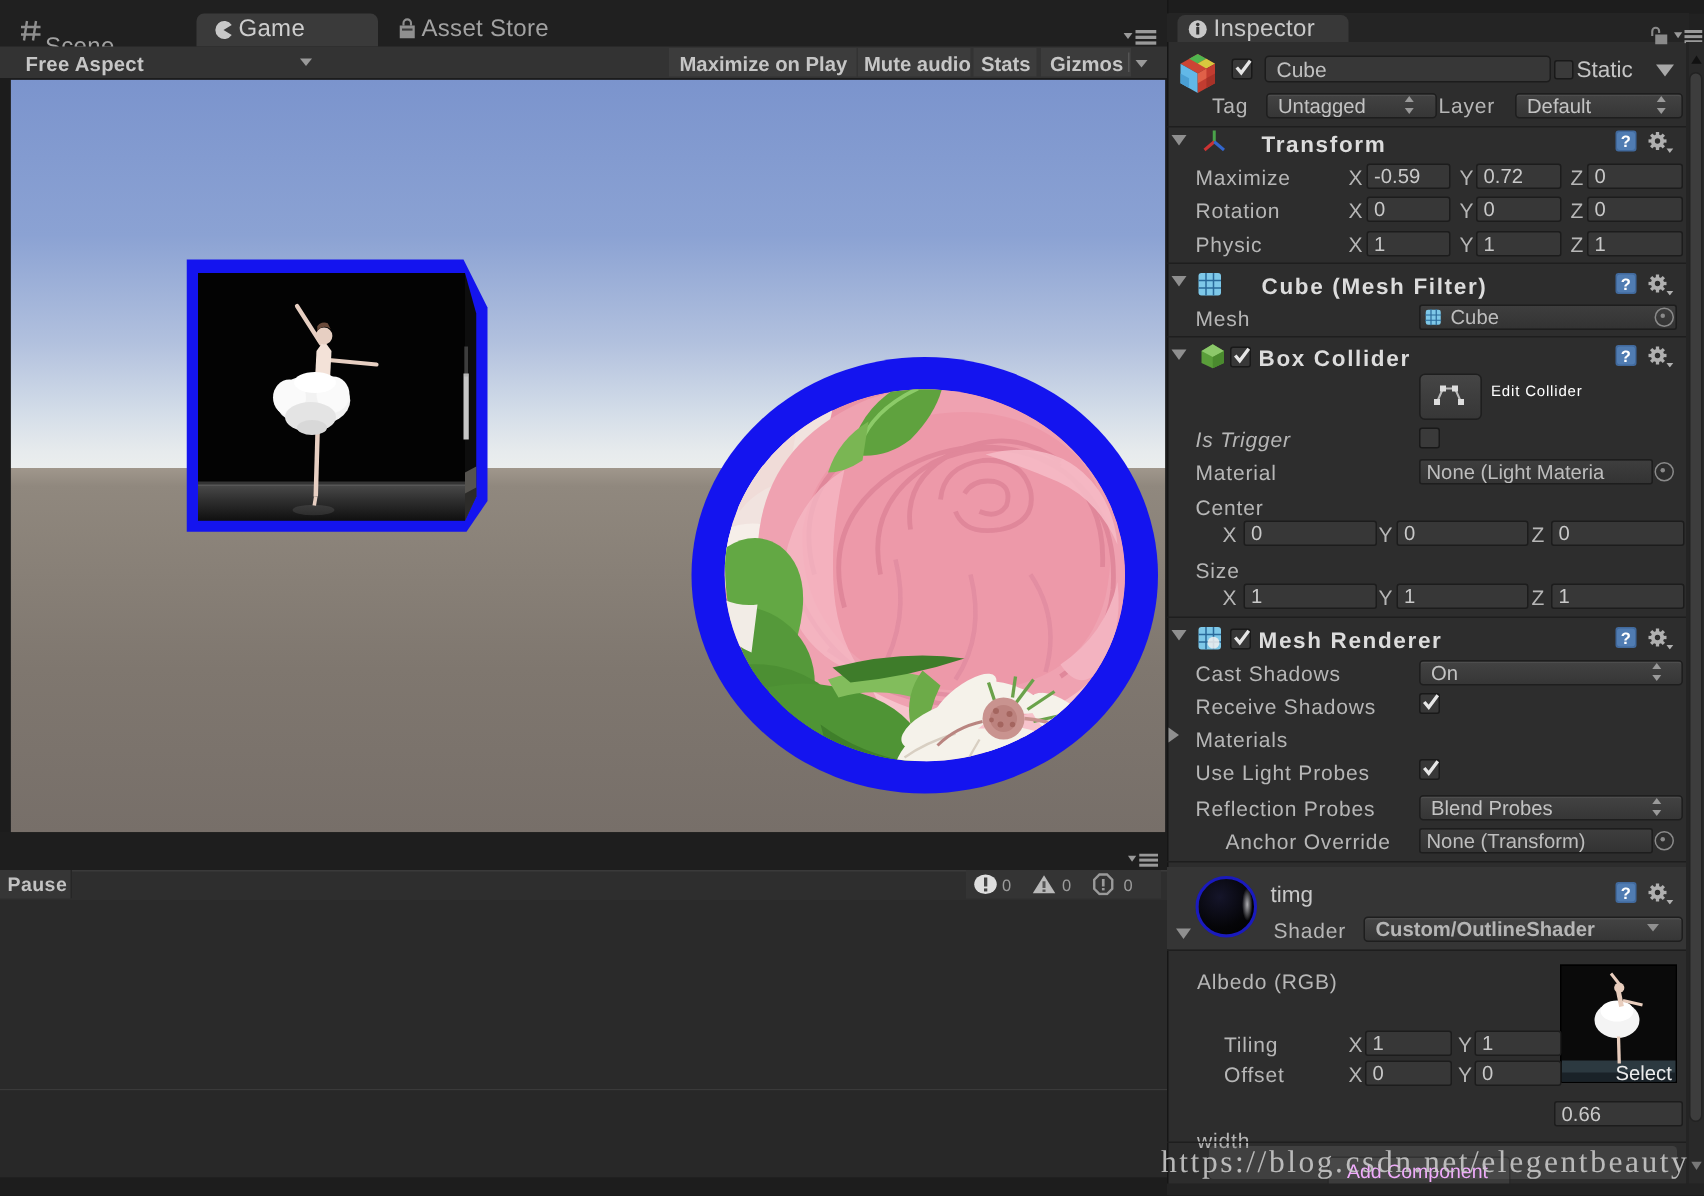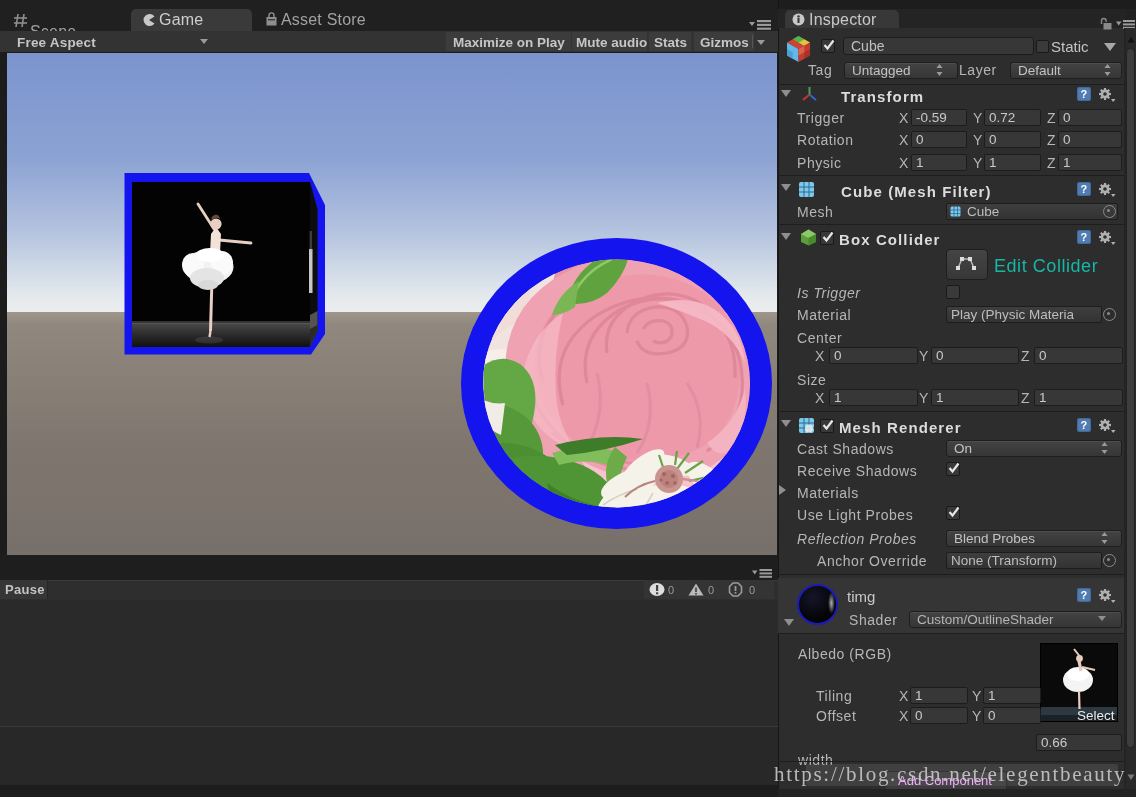--- a/index.html
+++ b/index.html
@@ -335,21 +335,21 @@
     <rect x="1" y="5.9" width="2.6" height="2.2"></rect>
           <rect x="10.4" y="5.9" width="2.6" height="2.2"></rect>
     <rect x="5.9" y="1" width="2.2" height="2.6" transform="rotate(45 7 7)"></rect>
     <rect x="5.9" y="10.4" width="2.2" height="2.6" transform="rotate(45 7 7)"></rect>
     <rect x="1" y="5.9" width="2.6" height="2.2" transform="rotate(45 7 7)"></rect>
     <rect x="10.4" y="5.9" width="2.6" height="2.2" transform="rotate(45 7 7)"></rect>
     </g>
     <path d="M13 12 L17.5 12 L15.2 15 Z"></path>
       </g>
   </svg>
-  <div class="lbl" style="left:797px;top:110px;">Trigger</div>
+  <div class="lbl" style="left:797px;top:110px;">Maximize</div>
   <div class="lbl" style="left:899px;top:110px;">X</div>
     <div class="fld" style="left:911px;top:109px;width:50px;height:15px;">-0.59</div>
   <div class="lbl" style="left:973px;top:110px;">Y</div>
     <div class="fld" style="left:984px;top:109px;width:51px;height:15px;">0.72</div>
   <div class="lbl" style="left:1047px;top:110px;">Z</div>
     <div class="fld" style="left:1058px;top:109px;width:58px;height:15px;">0</div>
   <div class="lbl" style="left:797px;top:132px;">Rotation</div>
   <div class="lbl" style="left:899px;top:132px;">X</div>
     <div class="fld" style="left:911px;top:131px;width:50px;height:15px;">0</div>
   <div class="lbl" style="left:973px;top:132px;">Y</div>
@@ -446,25 +446,25 @@
       </g>
   </svg>
   <div class="abs" style="left:946px;top:249px;width:40px;height:29px;background:linear-gradient(#454545,#373737);border:1px solid #1e1e1e;border-radius:4px;"></div>
   <svg class="abs" style="left:955px;top:256px;" width="22" height="15" viewBox="0 0 22 15">
     <path d="M3 12 L7 3 L15 3 L19 12" fill="none" stroke="#bbb" stroke-width="1.4"></path>
     <rect x="1" y="10" width="4" height="4" fill="#ddd"></rect>
       <rect x="17" y="10" width="4" height="4" fill="#ddd"></rect>
     <rect x="5" y="1" width="4" height="4" fill="#ddd"></rect>
       <rect x="13" y="1" width="4" height="4" fill="#ddd"></rect>
   </svg>
-  <div class="lbl" style="left:994px;top:256px;font-size:18px;color:#14b8a6;">Edit Collider</div>
+  <div class="lbl" style="left:994px;top:256px;font-size:10px;color:#ffffff;">Edit Collider</div>
   <div class="lbl" style="left:797px;top:285px;font-style:italic;">Is Trigger</div>
   <div class="chk" style="left:946px;top:285px;"></div>
   <div class="lbl" style="left:797px;top:307px;">Material</div>
-  <div class="objfld" style="left:946px;top:306px;width:150px;height:15px;">Play (Physic Materia</div>
+  <div class="objfld" style="left:946px;top:306px;width:150px;height:15px;">None (Light Materia</div>
   <div class="picker" style="left:1103px;top:308px;"></div>
   <div class="lbl" style="left:797px;top:330px;">Center</div>
   <div class="lbl" style="left:815px;top:348px;">X</div>
     <div class="fld" style="left:829px;top:347px;width:83px;height:15px;">0</div>
   <div class="lbl" style="left:919px;top:348px;">Y</div>
     <div class="fld" style="left:931px;top:347px;width:82px;height:15px;">0</div>
   <div class="lbl" style="left:1021px;top:348px;">Z</div>
     <div class="fld" style="left:1034px;top:347px;width:83px;height:15px;">0</div>
   <div class="lbl" style="left:797px;top:372px;">Size</div>
   <div class="lbl" style="left:815px;top:390px;">X</div>
@@ -524,21 +524,21 @@
   <svg class="abs" style="left:947px;top:461px;" width="14" height="14" viewBox="0 0 14 14">
       <path d="M2.5 7 L5.5 10.5 L11.5 2.5" fill="none" stroke="#e6e6e6" stroke-width="2.2"></path>
     </svg>
   <div class="tri-r" style="left:779px;top:485px;"></div>
   <div class="lbl" style="left:797px;top:485px;">Materials</div>
   <div class="lbl" style="left:797px;top:507px;">Use Light Probes</div>
   <div class="chk" style="left:946px;top:506px;background:#383838;"></div>
   <svg class="abs" style="left:947px;top:505px;" width="14" height="14" viewBox="0 0 14 14">
       <path d="M2.5 7 L5.5 10.5 L11.5 2.5" fill="none" stroke="#e6e6e6" stroke-width="2.2"></path>
     </svg>
-  <div class="lbl" style="left:797px;top:531px;font-style:italic;">Reflection Probes</div>
+  <div class="lbl" style="left:797px;top:531px;">Reflection Probes</div>
   <div class="drop" style="left:946px;top:530px;width:167px;height:15px;">Blend Probes</div>
   <svg class="updown" style="left:1101px;top:532px;" width="7" height="12" viewBox="0 0 7 12">
       <path d="M3.5 0 L6.5 4 L0.5 4 Z" fill="#9a9a9a"></path>
       <path d="M3.5 12 L6.5 8 L0.5 8 Z" fill="#9a9a9a"></path>
     </svg>
   <div class="lbl" style="left:817px;top:553px;">Anchor Override</div>
   <div class="objfld" style="left:946px;top:552px;width:150px;height:15px;">None (Transform)</div>
   <div class="picker" style="left:1103px;top:554px;"></div>
   <div class="divider" style="top:574px;"></div>
 
@@ -562,21 +562,21 @@
           <rect x="10.4" y="5.9" width="2.6" height="2.2"></rect>
     <rect x="5.9" y="1" width="2.2" height="2.6" transform="rotate(45 7 7)"></rect>
     <rect x="5.9" y="10.4" width="2.2" height="2.6" transform="rotate(45 7 7)"></rect>
     <rect x="1" y="5.9" width="2.6" height="2.2" transform="rotate(45 7 7)"></rect>
     <rect x="10.4" y="5.9" width="2.6" height="2.2" transform="rotate(45 7 7)"></rect>
     </g>
     <path d="M13 12 L17.5 12 L15.2 15 Z"></path>
       </g>
   </svg>
   <div class="lbl" style="left:849px;top:612px;font-size:14px;">Shader</div>
-  <div class="drop" style="left:909px;top:611px;width:204px;height:15px;font-weight:normal;color:#b5b5b5;">Custom/OutlineShader</div>
+  <div class="drop" style="left:909px;top:611px;width:204px;height:15px;font-weight:bold;color:#b5b5b5;">Custom/OutlineShader</div>
   <div class="tri-d" style="left:1098px;top:616px;border-left-width:4px;border-right-width:4px;border-top-width:5px;"></div>
   <div class="tri-d" style="left:784px;top:619px;"></div>
   <div class="divider" style="top:633px;"></div>
 
   <div class="lbl" style="left:798px;top:646px;font-size:14px;">Albedo (RGB)</div>
 
   <div class="abs" style="left:1040px;top:643px;width:78px;height:79px;background:#0a0a0a;border:1px solid #000;box-sizing:border-box;overflow:hidden;">
     <svg width="78" height="79" viewBox="0 0 78 79">
       <rect width="78" height="79" fill="#0a0a0a"></rect>
       <rect x="0" y="63" width="78" height="16" fill="#2c3940"></rect>

